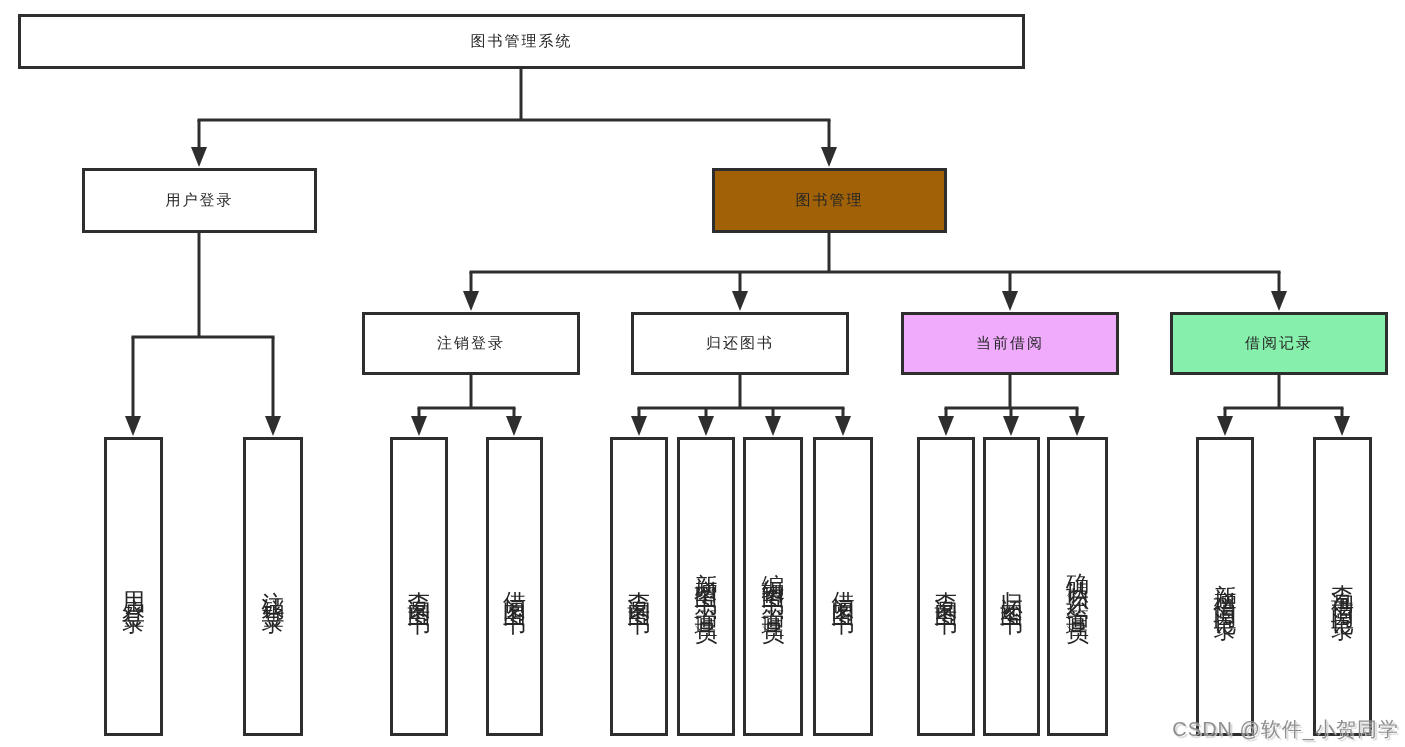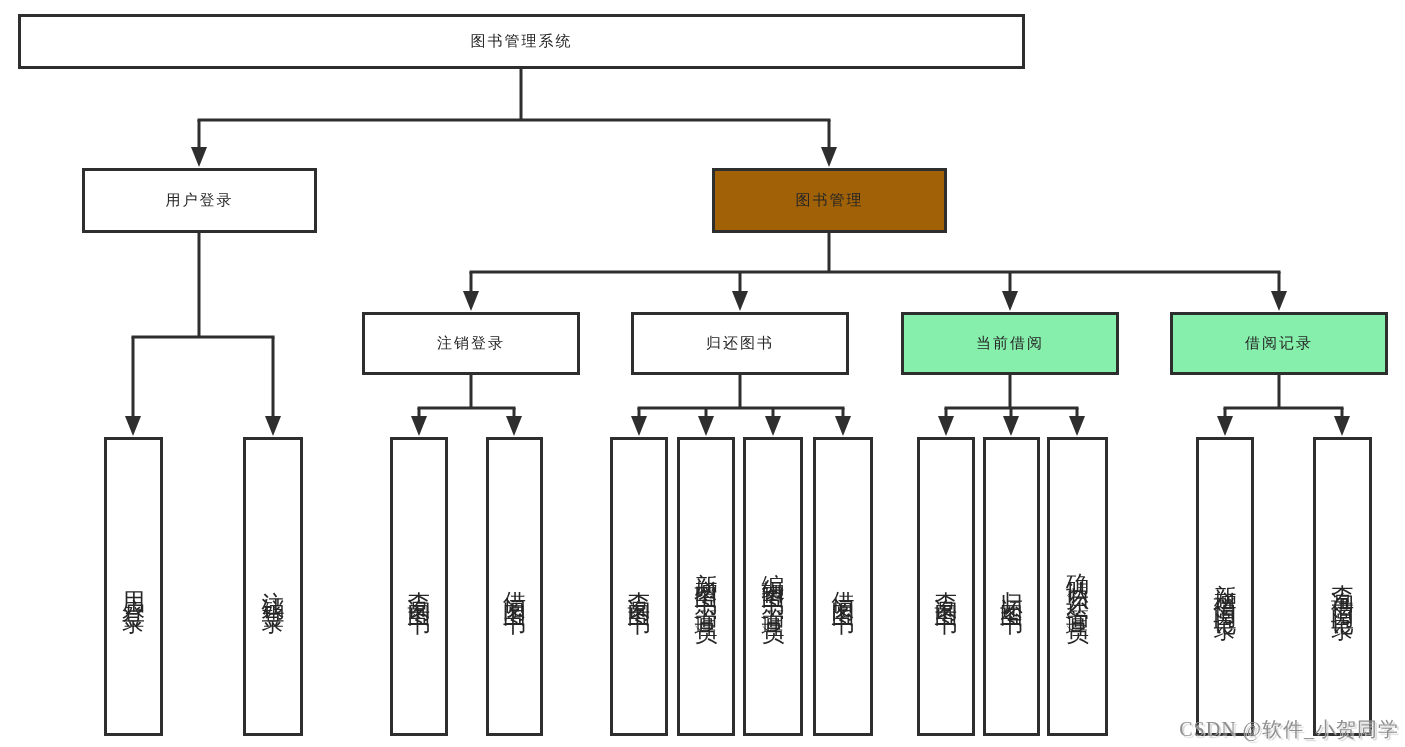--- a/index.html
+++ b/index.html
@@ -46,21 +46,20 @@
   }
   #watermark {
     position: absolute;
     right: 6px;
     bottom: 4px;
     font-size: 20px;
     letter-spacing: 1px;
     color: #8f8f8f;
     text-shadow: 2px 2px 1px rgba(210,210,210,0.9);
     white-space: nowrap;
-    font-family: Liberation Serif, serif;
   }
 </style>
 </head>
 <body style="background: rgb(255, 255, 255);">
 
 <div id="diagram">
   <svg id="edge-layer" xmlns="http://www.w3.org/2000/svg">
       <line x1="521" y1="69" x2="521" y2="120" stroke="#2e2e2e" stroke-width="3"></line>
       <line x1="197.5" y1="120" x2="830.5" y2="120" stroke="#2e2e2e" stroke-width="3"></line>
       <line x1="199" y1="120" x2="199" y2="153" stroke="#2e2e2e" stroke-width="3"></line>
@@ -123,21 +122,21 @@
       </div>
       <div class="node h" style="left: 712px; top: 168px; width: 235px; height: 65px; border-color: rgb(46, 46, 46); background: #a16207;">
         <span>图书管理</span>
       </div>
       <div class="node h" style="left: 362px; top: 312px; width: 218px; height: 63px; border-color: rgb(46, 46, 46); background: rgb(255, 255, 255);">
         <span>注销登录</span>
       </div>
       <div class="node h" style="left: 631px; top: 312px; width: 218px; height: 63px; border-color: rgb(46, 46, 46); background: rgb(255, 255, 255);">
         <span>归还图书</span>
       </div>
-      <div class="node h" style="left: 901px; top: 312px; width: 218px; height: 63px; border-color: rgb(46, 46, 46); background: #86efac;">
+      <div class="node h" style="left: 901px; top: 312px; width: 218px; height: 63px; border-color: rgb(46, 46, 46); background: #f0abfc;">
         <span>当前借阅</span>
       </div>
       <div class="node h" style="left: 1170px; top: 312px; width: 218px; height: 63px; border-color: rgb(46, 46, 46); background: #86efac;">
         <span>借阅记录</span>
       </div>
       <div class="node v" style="left: 104px; top: 437px; width: 59px; height: 299px; border-color: rgb(46, 46, 46); background: rgb(255, 255, 255);">
         <span>用户登录</span>
       </div>
       <div class="node v" style="left: 243px; top: 437px; width: 60px; height: 299px; border-color: rgb(46, 46, 46); background: rgb(255, 255, 255);">
         <span>注销登录</span>

